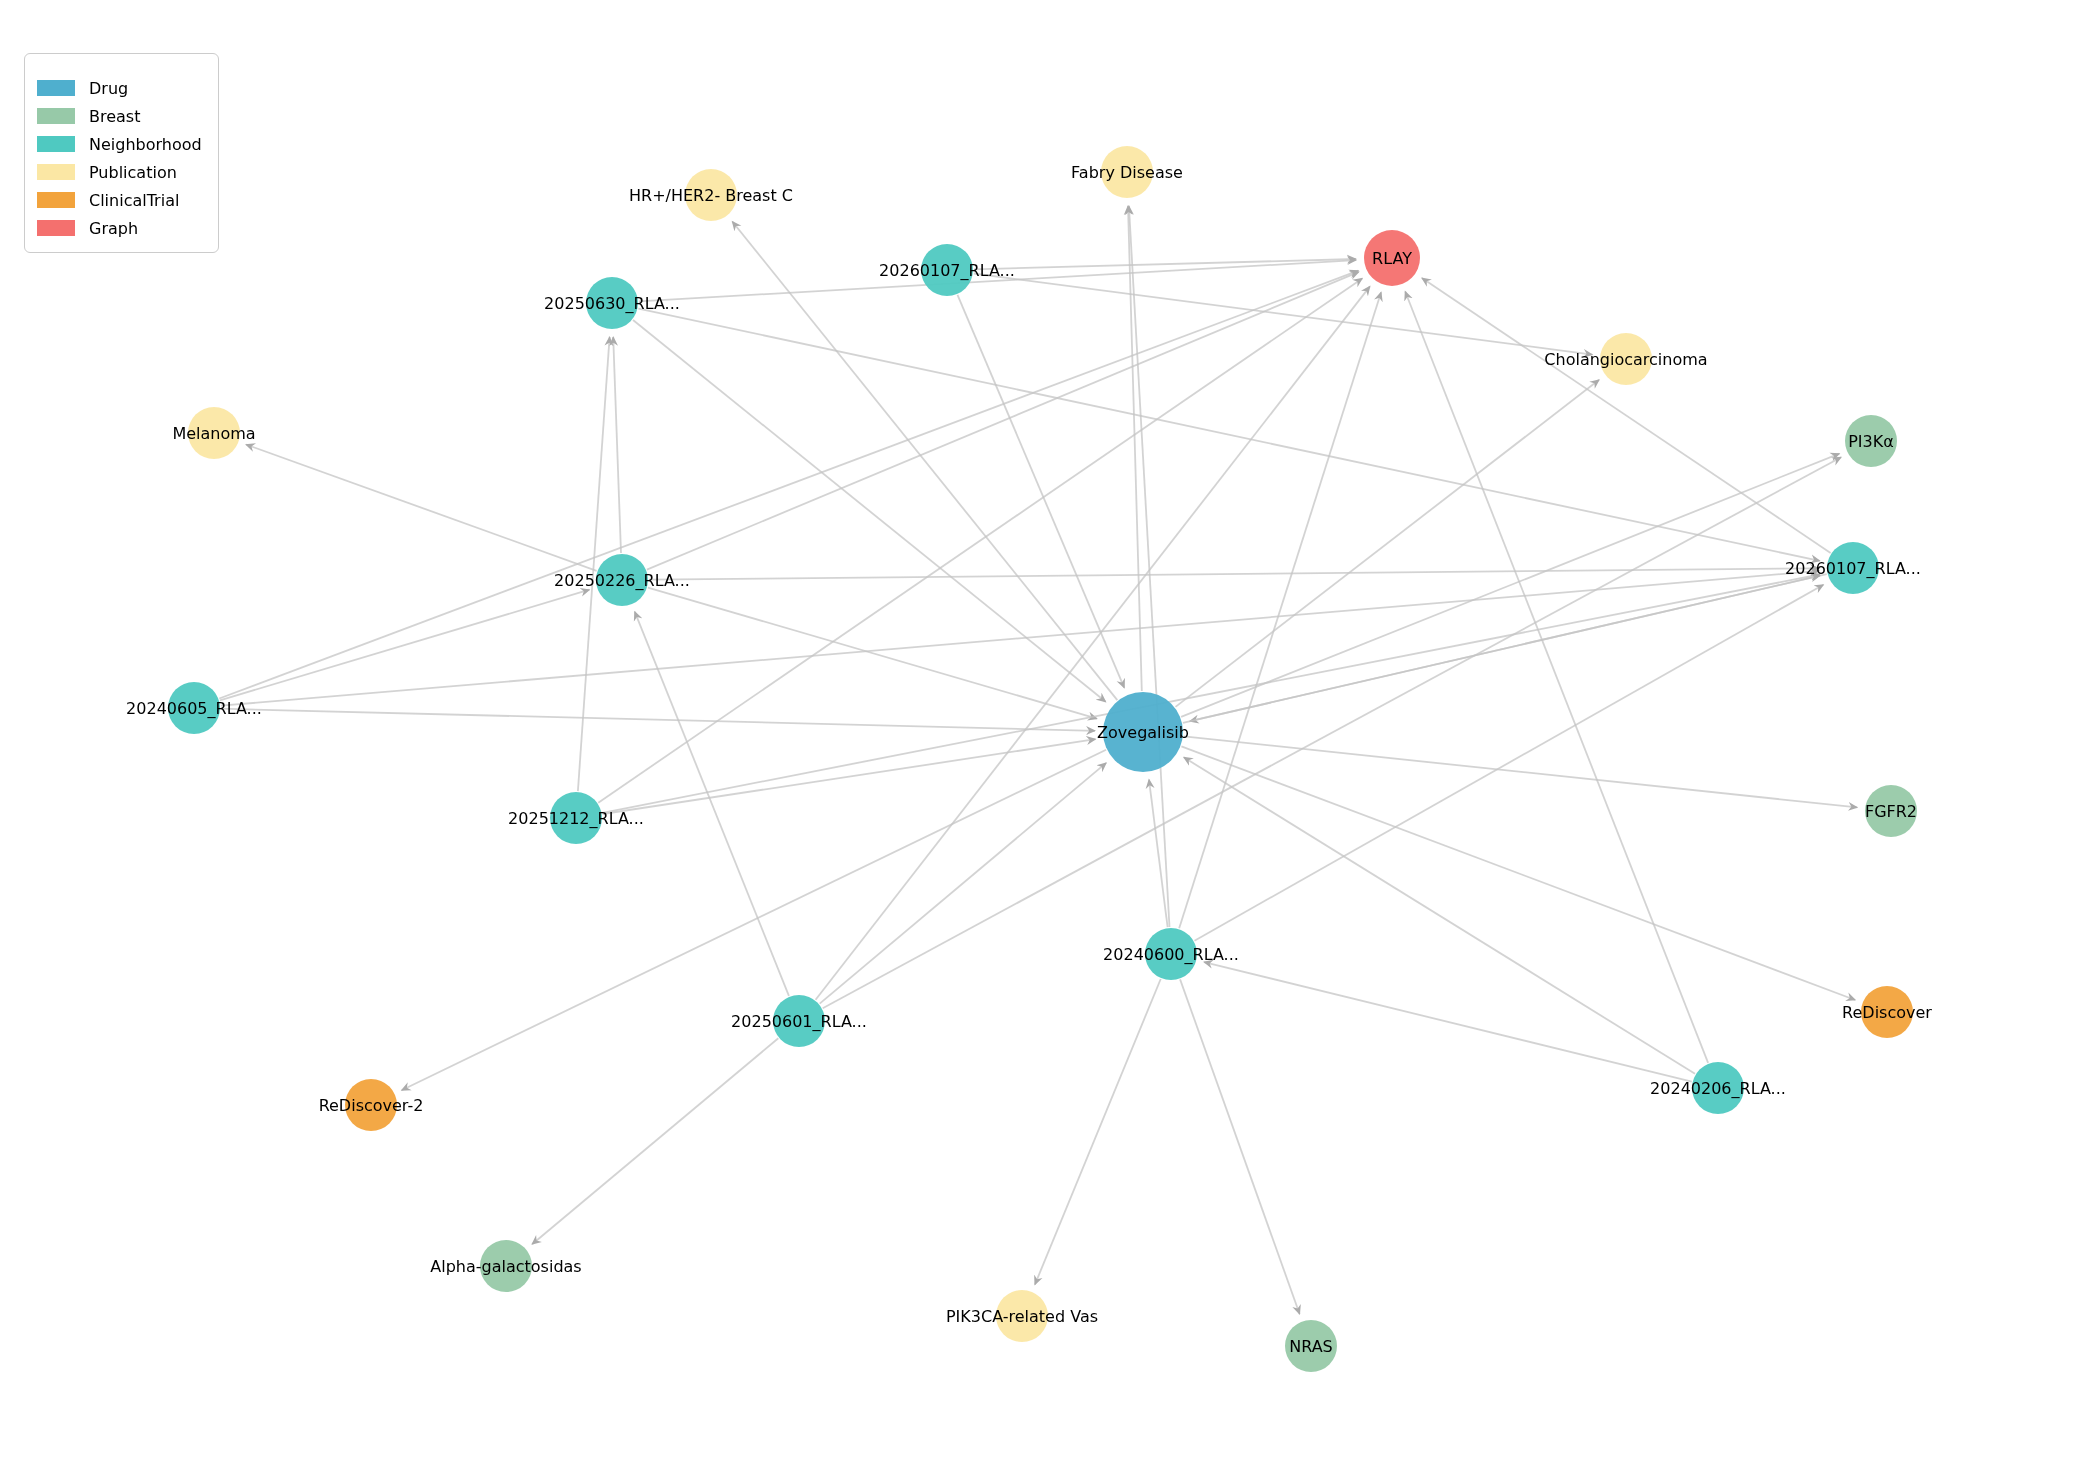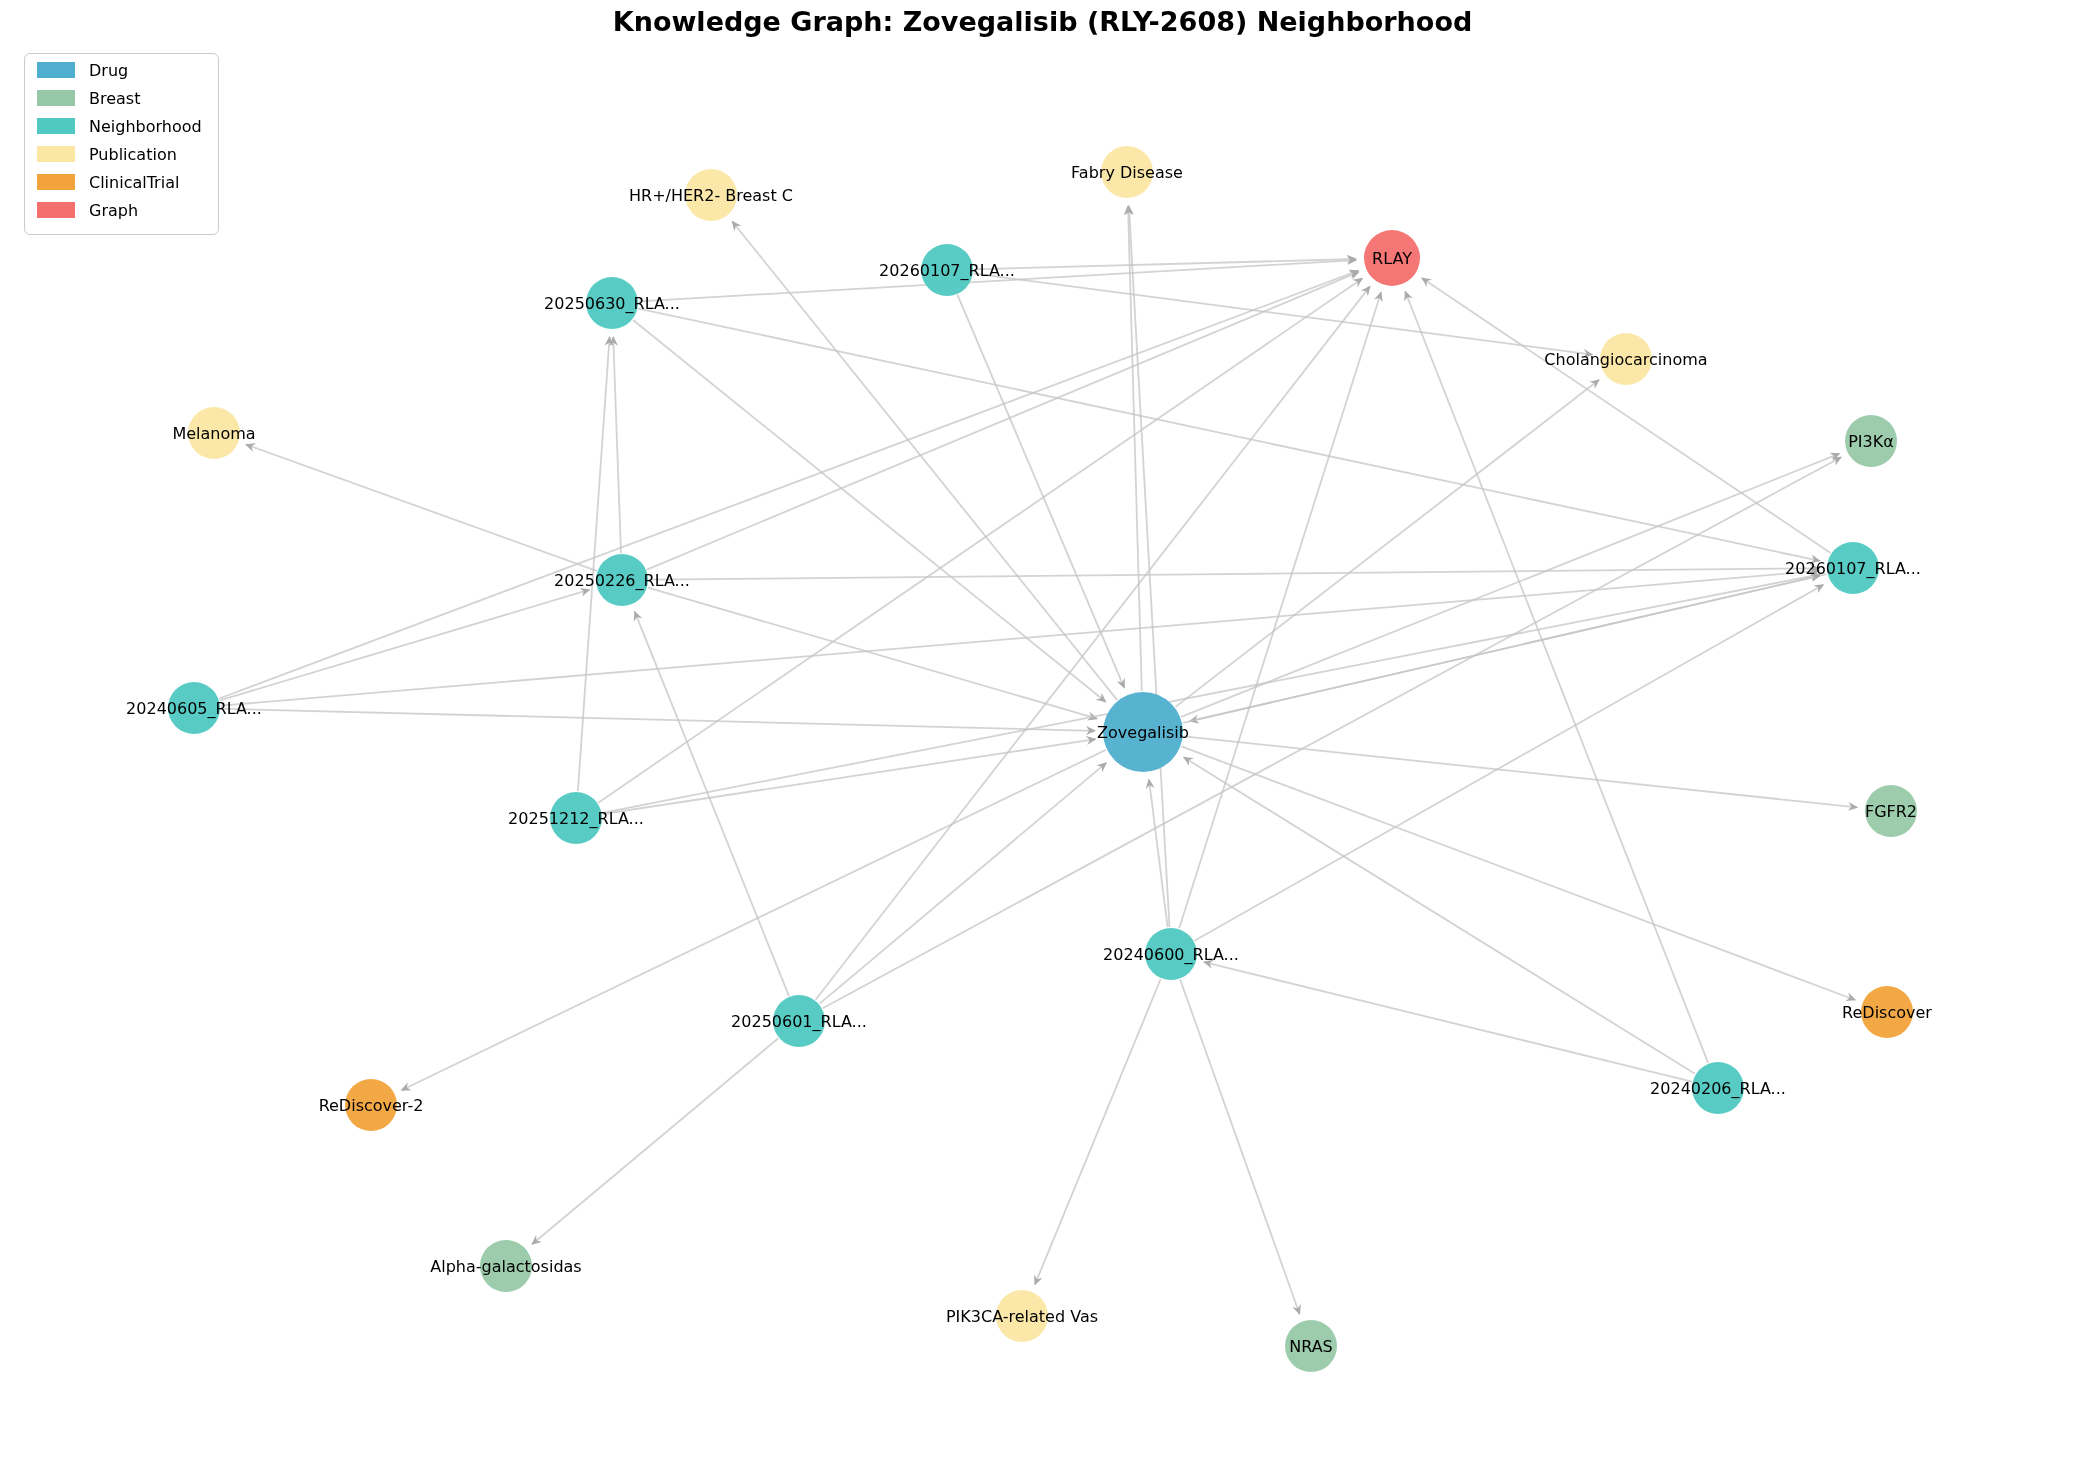--- a/index.html
+++ b/index.html
@@ -31,21 +31,21 @@
     color: #000000;
     letter-spacing: 0px;
   }
   #legend {
     position: absolute;
     left: 24px;
     top: 53px;
     background: #ffffff;
     border: 1.5px solid #cccccc;
     border-radius: 6px;
-    padding: 2px 16px 10px 12px;
+    padding: 20px 16px 10px 12px;
     z-index: 3;
   }
   .legend-row {
     display: flex;
     align-items: center;
     height: 28px;
   }
   .legend-swatch {
     width: 38px;
     height: 16px;
@@ -159,21 +159,20 @@
         <text x="1171" y="954" dy="0.35em" text-anchor="middle" class="node-label" fill="#000000">20240600_RLA...</text>
         <text x="799" y="1021" dy="0.35em" text-anchor="middle" class="node-label" fill="#000000">20250601_RLA...</text>
         <text x="1887" y="1012" dy="0.35em" text-anchor="middle" class="node-label" fill="#000000">ReDiscover</text>
         <text x="1718" y="1088" dy="0.35em" text-anchor="middle" class="node-label" fill="#000000">20240206_RLA...</text>
         <text x="371" y="1105" dy="0.35em" text-anchor="middle" class="node-label" fill="#000000">ReDiscover-2</text>
         <text x="506" y="1266" dy="0.35em" text-anchor="middle" class="node-label" fill="#000000">Alpha-galactosidas</text>
         <text x="1022" y="1316" dy="0.35em" text-anchor="middle" class="node-label" fill="#000000">PIK3CA-related Vas</text>
         <text x="1311" y="1346" dy="0.35em" text-anchor="middle" class="node-label" fill="#000000">NRAS</text>
       </g>
     </svg>
-  <div id="chart-title">Knowledge Graph: Zovegalisib (RLY-2608) Neighborhood</div>
   <div id="legend">
       <div class="legend-row">
         <span class="legend-swatch" style="background: rgb(79, 175, 206);"></span>
         <span class="legend-label">Drug</span>
       </div>
       <div class="legend-row">
         <span class="legend-swatch" style="background: rgb(151, 201, 168);"></span>
         <span class="legend-label">Breast</span>
       </div>
       <div class="legend-row">

